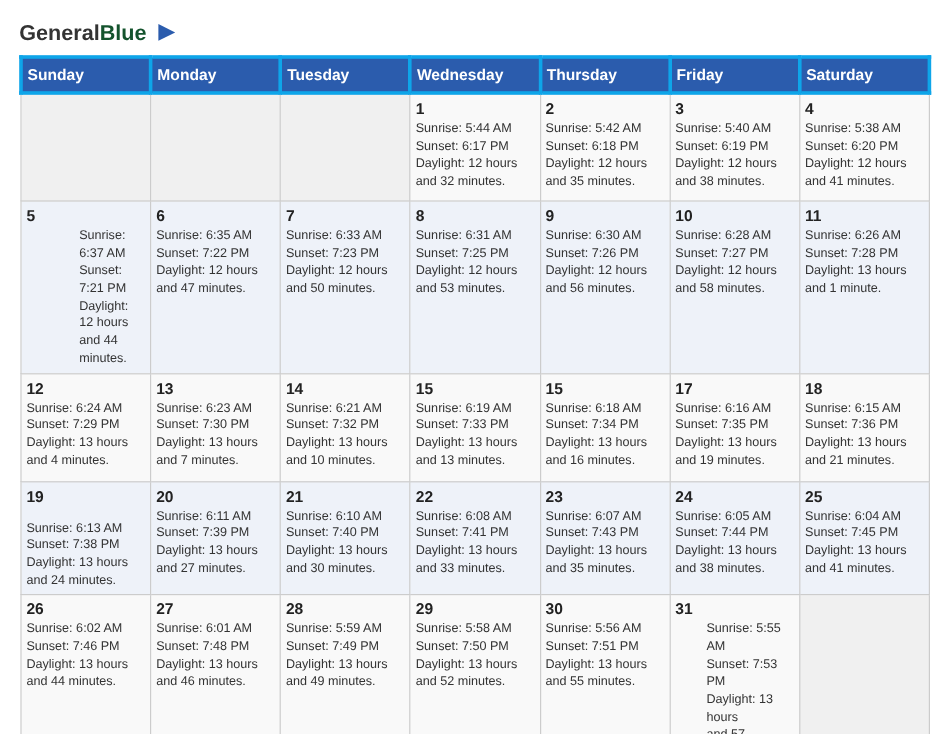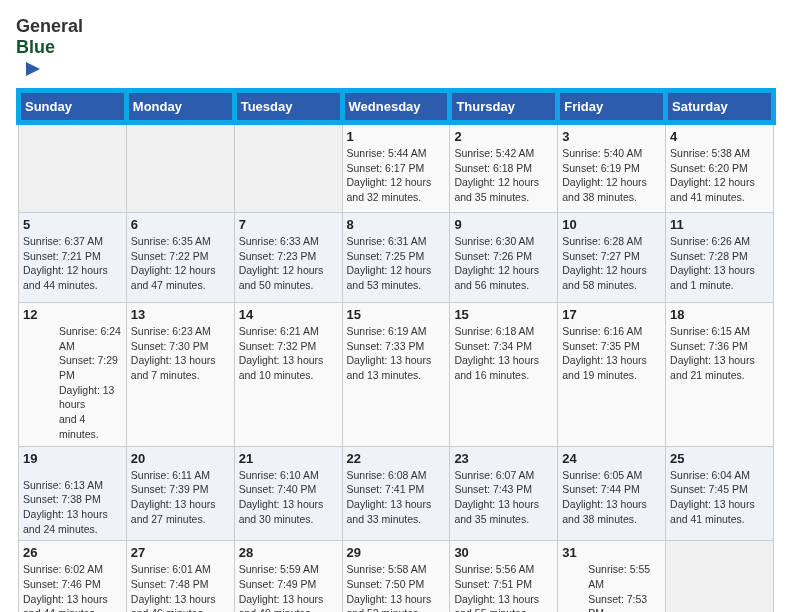--- a/index.html
+++ b/index.html
@@ -11,21 +11,21 @@
       padding: 16px;
     }
     .header-area {
       display: flex;
       justify-content: space-between;
       align-items: flex-start;
       margin-bottom: 8px;
     }
     .logo {
       display: flex;
-      flex-direction: column;
+      align-items: center;
     }
     .title-area {
       text-align: right;
     }
     .calendar-title {
       font-size: 36px;
       font-weight: bold;
       color: #222;
     }
     .calendar-subtitle {
@@ -37,21 +37,21 @@
       border-collapse: collapse;
       table-layout: fixed;
     }
     thead tr th {
       background-color: #2b5cad;
       color: #fff;
       font-size: 13px;
       font-weight: bold;
       padding: 6px 4px;
       text-align: left;
-      border: 5px solid #0ea5e9;
+      border: 3px solid #0ea5e9;
     }
     tbody tr td {
       border: 1px solid #ccc;
       vertical-align: top;
       padding: 4px;
       font-size: 11px;
       color: #333;
       min-height: 80px;
       height: 90px;
     }
@@ -133,21 +133,21 @@
           <div class="day-number">4</div>
           <div class="day-info" style="white-space: pre-line;">Sunrise: 5:38 AM
 Sunset: 6:20 PM
 Daylight: 12 hours
 and 41 minutes.</div>
         </td>
       </tr>
       <tr>
         <td>
           <div class="day-number">5</div>
-          <div class="day-info" style="white-space: pre-line;">Sunrise: 6:37 AM
+          <div class="day-info" style="white-space: pre-line; margin-left: 44px;">Sunrise: 6:37 AM
 Sunset: 7:21 PM
 Daylight: 12 hours
 and 44 minutes.</div>
         </td>
         <td>
           <div class="day-number">6</div>
           <div class="day-info" style="white-space: pre-line;">Sunrise: 6:35 AM
 Sunset: 7:22 PM
 Daylight: 12 hours
 and 47 minutes.</div>
@@ -184,21 +184,21 @@
           <div class="day-number">11</div>
           <div class="day-info" style="white-space: pre-line;">Sunrise: 6:26 AM
 Sunset: 7:28 PM
 Daylight: 13 hours
 and 1 minute.</div>
         </td>
       </tr>
       <tr>
         <td>
           <div class="day-number">12</div>
-          <div class="day-info" style="white-space: pre-line; margin-left: 36px;">Sunrise: 6:24 AM
+          <div class="day-info" style="white-space: pre-line;">Sunrise: 6:24 AM
 Sunset: 7:29 PM
 Daylight: 13 hours
 and 4 minutes.</div>
         </td>
         <td>
           <div class="day-number">13</div>
           <div class="day-info" style="white-space: pre-line;">Sunrise: 6:23 AM
 Sunset: 7:30 PM
 Daylight: 13 hours
 and 7 minutes.</div>

